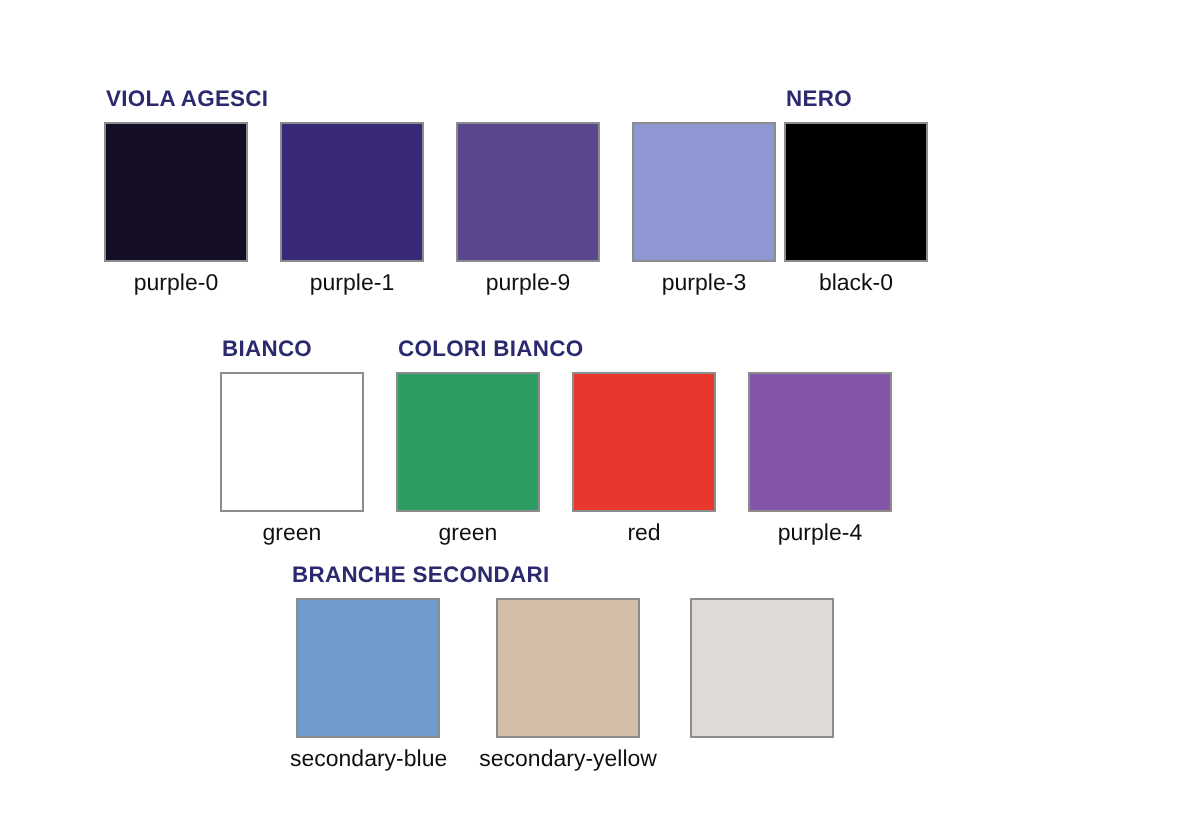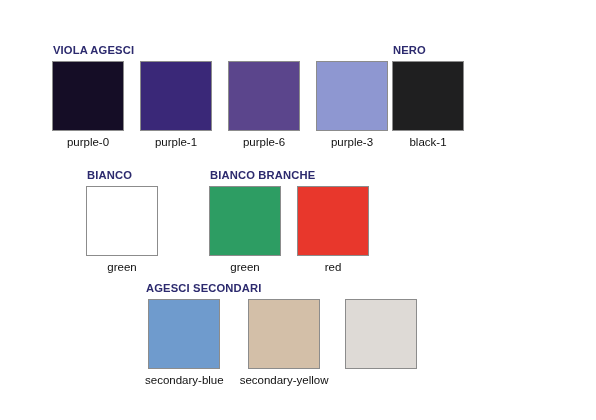--- a/index.html
+++ b/index.html
@@ -67,21 +67,21 @@
     margin-top: 5px;
     font-size: 11.5px;
     color: #0f0f0f;
     text-align: center;
     white-space: nowrap;
     line-height: 13px;
   }
 
   
   #row-1 { left: 52px;  top: 61px; }
-  #row-2 { left: 86px;  top: 186px; gap: 35px; }
+  #row-2 { left: 110px;  top: 186px; }
   #row-3 { left: 145px; top: 299px; }
 
   #row-1 .group + .group { margin-left: 4px; }
   #row-2 .group + .group { margin-left: 16px; }
 
   #row-1 .swatch-cell + .swatch-cell { margin-left: 16px; justify-content: center; }
   #row-2 .swatch-cell + .swatch-cell { margin-left: 16px; }
   #row-3 .swatch-cell + .swatch-cell { margin-left: 16px; }
 </style>
 </head>
@@ -100,40 +100,40 @@
           <div class="swatch-label">purple-0</div>
         </div>
 
         <div class="swatch-cell">
           <div class="swatch-chip" style="background:#3a2878"></div>
           <div class="swatch-label">purple-1</div>
         </div>
 
         <div class="swatch-cell">
           <div class="swatch-chip" style="background:#5b458c"></div>
-          <div class="swatch-label">purple-6</div>
+          <div class="swatch-label">purple-9</div>
         </div>
 
         <div class="swatch-cell">
           <div class="swatch-chip" style="background:#8e97d1"></div>
           <div class="swatch-label">purple-3</div>
         </div>
 
       </div>
     </div>
 
     <div class="group">
       <div class="group-heading">NERO</div>
       <div class="group-swatches">
 
-
-        <div class="swatch-cell">
-          <div class="swatch-chip" style="background:#1f1f20"></div>
-          <div class="swatch-label">black-1</div>
-        </div>
+        <div class="swatch-cell">
+          <div class="swatch-chip" style="background:#000000"></div>
+          <div class="swatch-label">black-0</div>
+        </div>
+
 
       </div>
     </div>
 
   </div>
 
   <div class="swatch-row" id="row-2">
 
     <div class="group">
       <div class="group-heading">BIANCO</div>
@@ -141,44 +141,48 @@
 
         <div class="swatch-cell">
           <div class="swatch-chip" style="background:#ffffff"></div>
           <div class="swatch-label">green</div>
         </div>
 
       </div>
     </div>
 
     <div class="group">
-      <div class="group-heading">BIANCO BRANCHE</div>
+      <div class="group-heading">COLORI BIANCO</div>
       <div class="group-swatches">
 
 
         <div class="swatch-cell">
           <div class="swatch-chip" style="background:#2d9d63"></div>
           <div class="swatch-label">green</div>
         </div>
 
         <div class="swatch-cell">
           <div class="swatch-chip" style="background:#e8372c"></div>
           <div class="swatch-label">red</div>
         </div>
 
+        <div class="swatch-cell">
+          <div class="swatch-chip" style="background:#8456a8"></div>
+          <div class="swatch-label">purple-4</div>
+        </div>
 
       </div>
     </div>
 
   </div>
 
   <div class="swatch-row" id="row-3">
 
     <div class="group">
-      <div class="group-heading">AGESCI SECONDARI</div>
+      <div class="group-heading">BRANCHE SECONDARI</div>
       <div class="group-swatches">
 
         <div class="swatch-cell">
           <div class="swatch-chip" style="background:#6f9bcd"></div>
           <div class="swatch-label">secondary-blue</div>
         </div>
 
         <div class="swatch-cell">
           <div class="swatch-chip" style="background:#d3bfa8"></div>
           <div class="swatch-label">secondary-yellow</div>

